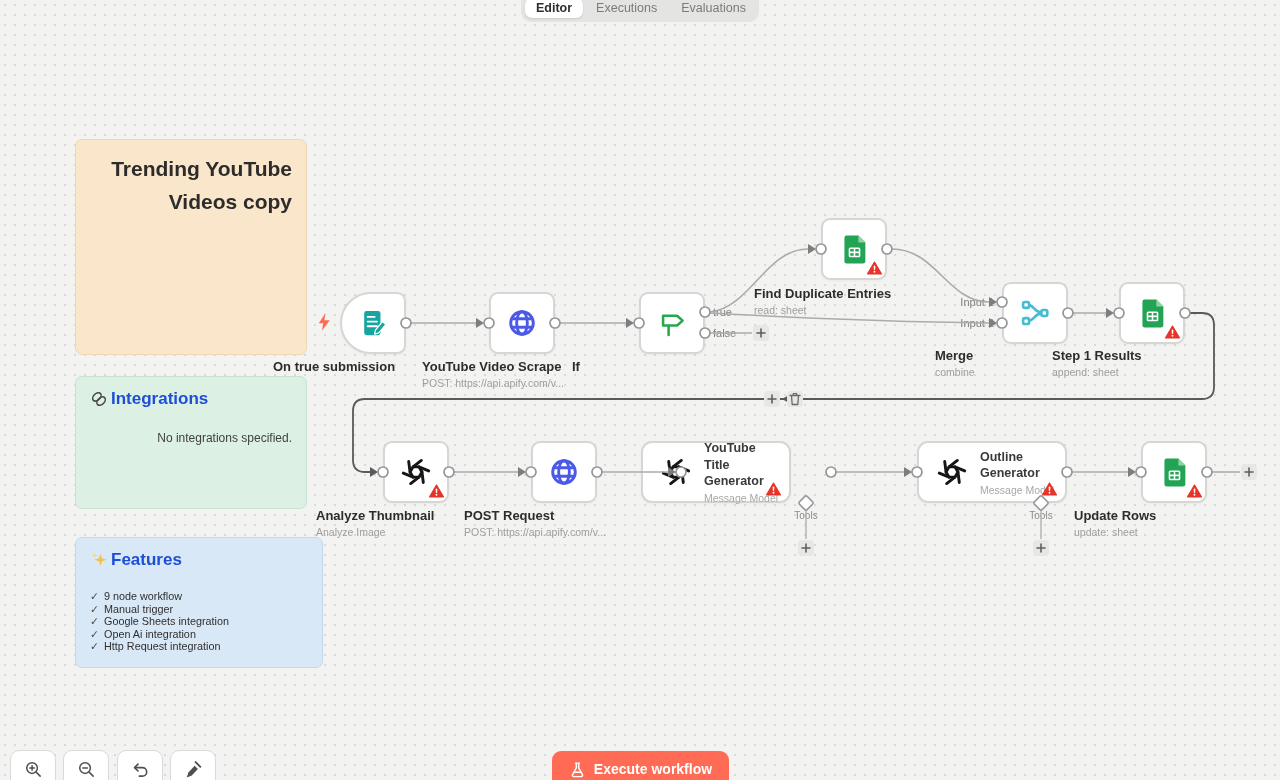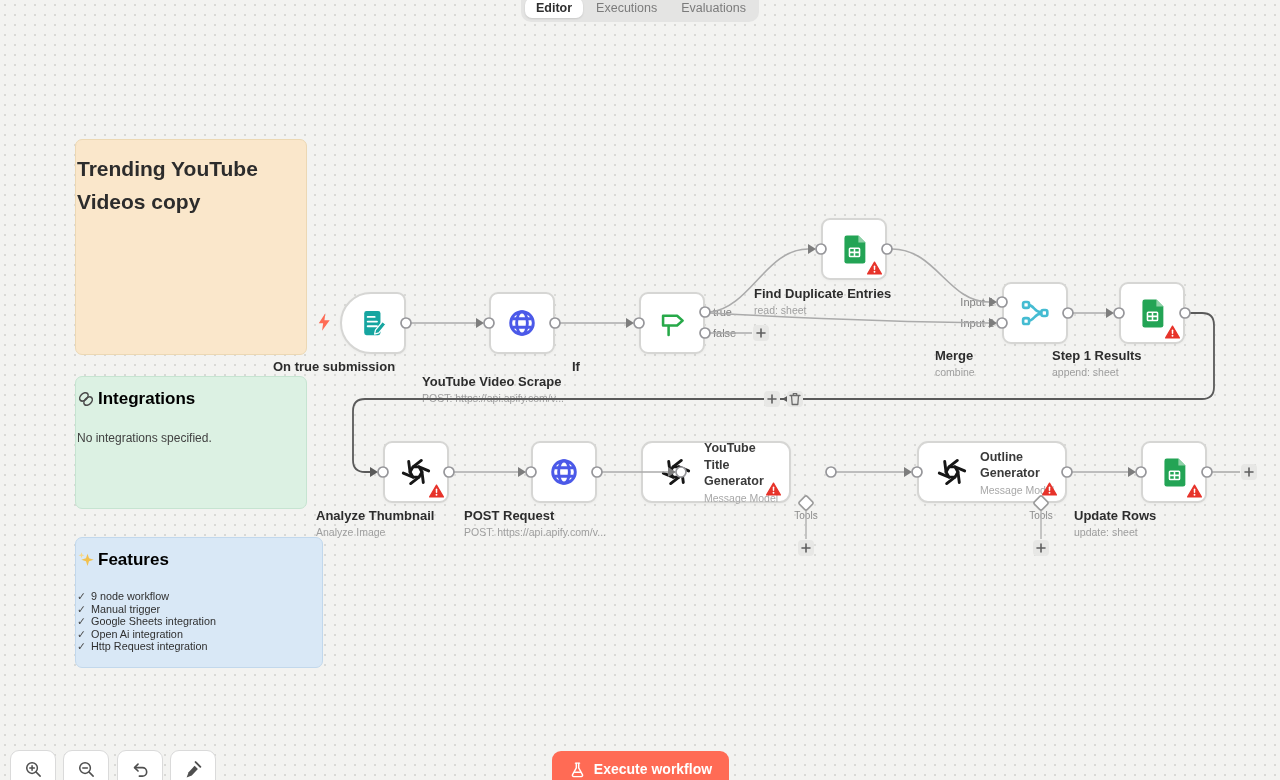--- a/index.html
+++ b/index.html
@@ -13,27 +13,27 @@
   }
   
   .tabbar {
     position:absolute; left:521px; top:-10px; height:32px; width:238px;
     background:#e4e4e3; border-radius:10px;
     display:flex; align-items:flex-end; padding:0 4px 4px 4px; gap:2px;
   }
   .tab { font-size:12.5px; color:#7b7b7b; padding:3px 11px; border-radius:7px; white-space:nowrap; }
   .tab.active { background:#ffffff; color:#2e2e2e; font-weight:600; box-shadow:0 1px 2px rgba(0,0,0,.12); }
   
-  .note { position:absolute; border-radius:7px; padding:12px 1px; }
+  .note { position:absolute; border-radius:7px; padding:12px 14px;text-align:right; }
   .note-orange { left:75px; top:139px; width:232px; height:216px; background:#FAE7CB; border:1px solid #ecd8b4; }
   .note-green  { left:75px; top:376px; width:232px; height:133px; background:#DCF1E3; border:1px solid #c6e4d1; }
   .note-blue   { left:75px; top:537px; width:248px; height:131px; background:#D9E8F6; border:1px solid #c2d8ec; }
   .note h1 { font-size:21px; line-height:1.58; color:#2c2c2c; font-weight:700; }
   .note-orange .body { margin-top:19px; font-size:14px; line-height:1.53; font-weight:600; color:#3d3d3d; }
-  .note h2 { font-size:17px; color:#000000; font-weight:700; display:flex; align-items:center; gap:3px; }
+  .note h2 { font-size:17px; color:#1d4ed8; font-weight:700; display:flex; align-items:center; gap:3px; }
   .note-green .body { margin-top:22px; font-size:12px; color:#414141; }
   .feat-list { margin-top:20px; list-style:none; }
   .feat-list li { font-size:10.8px; color:#2f2f2f; line-height:12.6px; display:flex; gap:5px; }
   .feat-list .chk { color:#4a4a4a; }
   .h-icon { width:18px; height:18px; }
   
   .node {
     position:absolute; width:66px; height:62px; background:#fff;
     border:2px solid #d6d6d4; border-radius:9px;
     display:flex; align-items:center; justify-content:center;
@@ -249,21 +249,21 @@
 </div>
 <div class="nlabel" style="left:273px;top:359px">
   <div class="ntitle">On true submission</div>
 </div>
 
 <div class="node" style="left:489px;top:292px">
   <svg class="nicon">
       <use href="#globe"></use>
     </svg>
 </div>
-<div class="nlabel" style="left:422px;top:374px">
+<div class="nlabel" style="left:422px;top:359px">
   <div class="ntitle">YouTube Video Scrape</div>
   <div class="nsub">POST: https://api.apify.com/v...</div>
 </div>
 
 <div class="node" style="left:639px;top:292px">
   <svg class="nicon">
       <use href="#ificon"></use>
     </svg>
 </div>
 <div class="nlabel" style="left:572px;top:359px">

